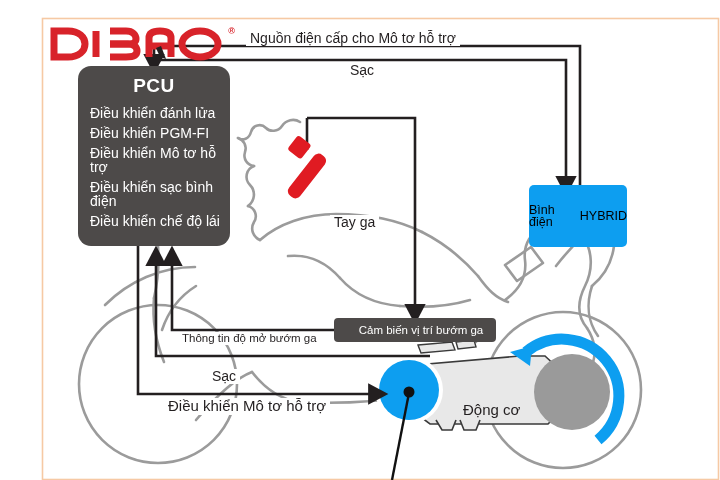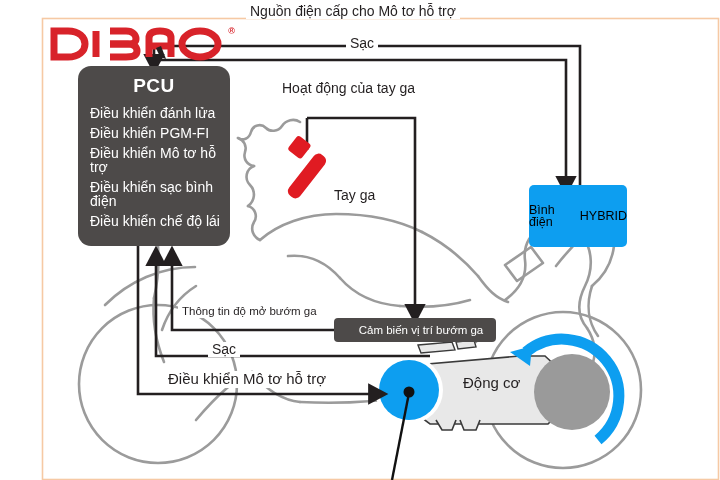--- a/index.html
+++ b/index.html
@@ -6,21 +6,21 @@
   body{
     width:720px;height:480px;overflow:hidden;position:relative;
     background:#ffffff;
     font-family:"Liberation Sans","DejaVu Sans",sans-serif;
     color:#231f20;
   }
   #stage{position:absolute;inset:0;width:720px;height:480px;}
   .layer{position:absolute;left:0;top:0;width:720px;height:480px;}
   #svg-wires,#svg-bike{pointer-events:none;}
 
-  .lbl{position:absolute;white-space:nowrap;background:#ffffff;padding:0 4px;line-height:1.1;}
+  .lbl{position:absolute;white-space:nowrap;background:#ffffff;padding:0 4px;line-height:1.1;margin-top:27px;}
 
   
   #pcu{
     position:absolute;left:78px;top:66px;width:152px;height:180px;
     background:#4d4a49;border-radius:13px;
     display:flex;flex-direction:column;align-items:center;
     padding-top:9px;box-sizing:border-box;
   }
   #pcu .title{color:#ffffff;font-size:19px;font-weight:bold;letter-spacing:.5px;margin-bottom:9px;}
   #pcu .feats{display:flex;flex-direction:column;gap:6px;align-items:flex-start;width:100%;padding-left:12px;box-sizing:border-box;}
@@ -201,20 +201,19 @@
     <div class="bl">Bình điện</div>
     <div class="bl">HYBRID</div>
   </div>
 
   <div id="tps">
     <span>Cảm biến vị trí bướm ga</span>
   </div>
 
   <div class="lbl" id="lbl-power">Nguồn điện cấp cho Mô tơ hỗ trợ</div>
   <div class="lbl" id="lbl-charge-top">Sạc</div>
-  <div class="lbl" id="lbl-throttle-act">Hoạt động của tay ga</div>
   <div class="lbl" id="lbl-taga">Tay ga</div>
   <div class="lbl" id="lbl-tps-info">Thông tin độ mở bướm ga</div>
   <div class="lbl" id="lbl-charge-bot">Sạc</div>
   <div class="lbl" id="lbl-motor-ctrl">Điều khiển Mô tơ hỗ trợ</div>
   <div class="lbl" id="lbl-engine">Động cơ</div>
 
 </div>
 
 </body></html>

